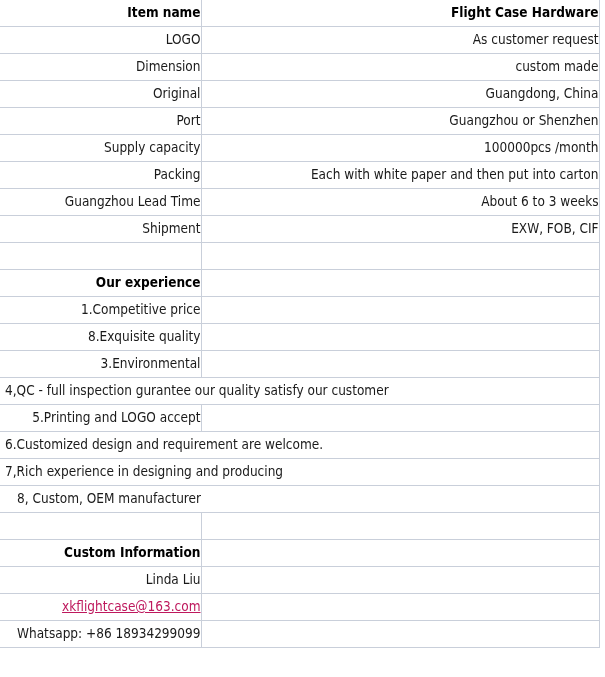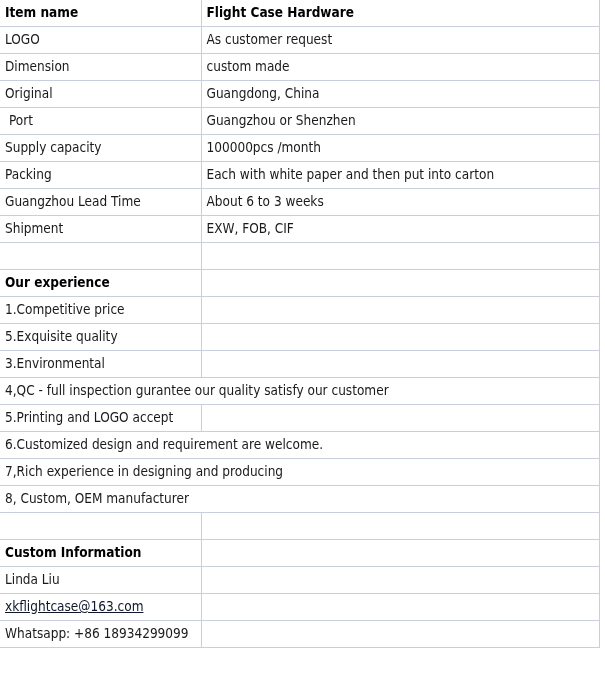--- a/index.html
+++ b/index.html
@@ -31,20 +31,21 @@
 
   #spec-table td {
     height: 26px;
     padding: 0 0 0 5px;
     border-right: 1px solid #c9cfda;
     border-bottom: 1px solid #c9cfda;
     vertical-align: middle;
     white-space: nowrap;
     overflow: visible;
     line-height: 1.15;
+    text-align: right;
   }
 
   
   #spec-table td.label { }
 
   
   #spec-table td.value { }
 
   
   #spec-table tr.overflow td.label {
@@ -54,21 +55,21 @@
     padding-left: 0;
   }
 
   
   #spec-table td.bold { font-weight: bold; color: #000000; }
 
   
   #spec-table td.indent { padding-left: 9px; margin-left: 44px; }
 
   .email-link {
-    color: #0f172a;
+    color: #be185d;
     text-decoration: underline;
     cursor: pointer;
   }
 </style>
 </head>
 <body>
 
 <table id="spec-table">
   <colgroup>
     <col class="c1">
@@ -117,21 +118,21 @@
       </tr>
       <tr>
         <td class="label bold">Our experience</td>
         <td class="value bold"></td>
       </tr>
       <tr>
         <td class="label">1.Competitive price</td>
         <td class="value"></td>
       </tr>
       <tr>
-        <td class="label">5.Exquisite quality</td>
+        <td class="label">8.Exquisite quality</td>
         <td class="value"></td>
       </tr>
       <tr>
         <td class="label">3.Environmental</td>
         <td class="value"></td>
       </tr>
       <tr class="overflow">
         <td class="label">4,QC - full inspection gurantee our quality satisfy our customer</td>
         <td class="value"></td>
       </tr>

